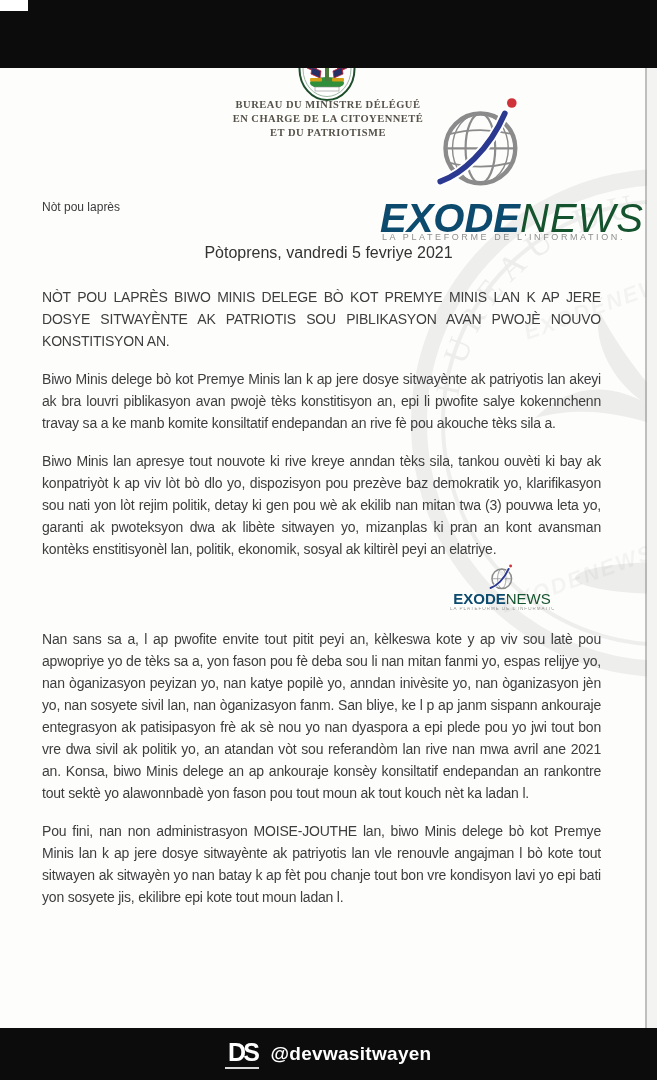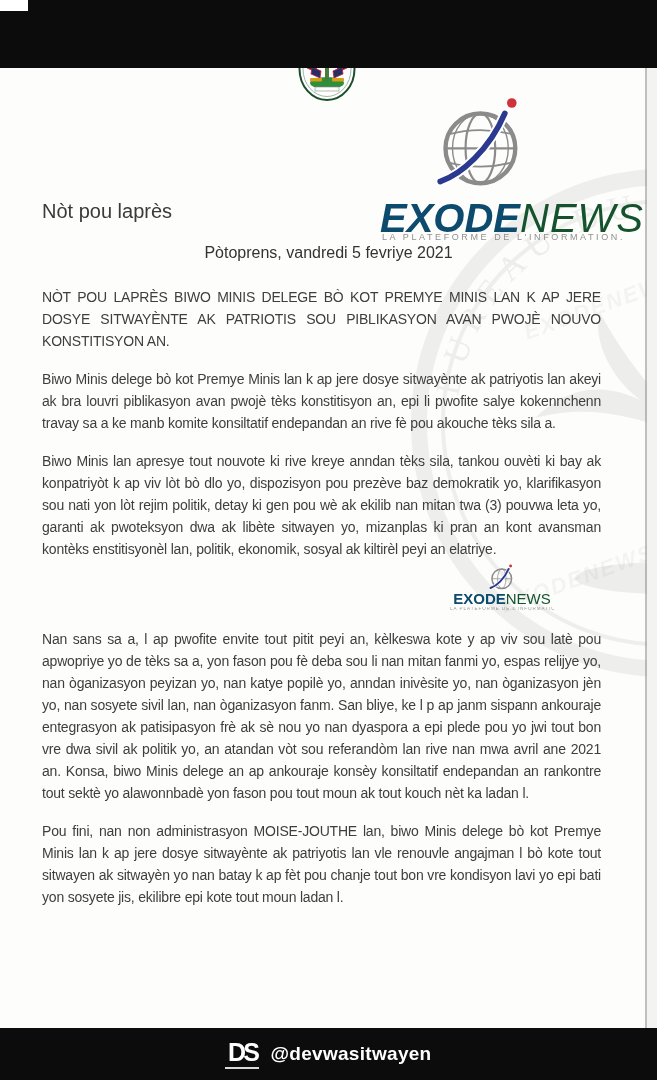--- a/index.html
+++ b/index.html
@@ -27,21 +27,21 @@
             letter-spacing:.5px;color:#56524a;font-weight:600;}
   
   .exode{position:absolute;left:380px;top:18px;width:268px;height:152px;}
   .exode .globe{position:absolute;left:55px;top:10px;width:96px;height:96px;}
   .wordmark{position:absolute;left:0;top:112px;white-space:nowrap;font-style:italic;line-height:1;}
   .wm-exode{font-weight:900;font-size:40px;color:#0c4a6e;letter-spacing:0;}
   .wm-news{font-weight:400;font-size:40px;color:#14532d;letter-spacing:1px;}
   .exode .tagline{position:absolute;left:2px;top:146px;font-size:9px;letter-spacing:2.6px;
                   color:#8f8f8f;white-space:nowrap;}
   
-  .note-label{position:absolute;left:42px;top:132px;font-size:20px;color:#3a3a3a;}
+  .note-label{position:absolute;left:42px;top:132px;font-size:12px;color:#3a3a3a;}
   .dateline{position:absolute;left:0;top:176px;width:657px;text-align:center;font-size:16px;color:#333;}
   .doc-column{position:absolute;left:42px;top:218px;width:575px;color:#3e3e3e;
               font-size:14px;line-height:22px;letter-spacing:-0.2px;text-align:justify;}
   .doc-column p{margin:16px 16px 0 0;}
   .doc-column p:first-child{margin-top:0;}
   .exode-small{margin:4px 0 2px 408px;width:104px;text-align:center;line-height:1;}
   .exode-small .globe-s{width:27px;height:27px;display:block;margin:0 auto;}
   .exode-small .wm-exode{font-size:15px;}
   .exode-small .wm-news{font-size:15px;letter-spacing:0;}
   .exode-small .tagline-s{display:block;font-size:4.5px;letter-spacing:1px;color:#9a9a9a;
@@ -106,20 +106,25 @@
         <path d="M44 30 l-9 4 l1 7 l9 -4 z"></path>
       </g>
       <g fill="#d4a017">
         <rect x="12" y="41" width="12" height="3.5" rx="1"></rect>
         <rect x="34" y="41" width="12" height="3.5" rx="1"></rect>
       </g>
       <circle cx="29" cy="27" r="3" fill="#c8202f"></circle>
       <rect x="17" y="50" width="24" height="4" fill="#fff" stroke="#8a8a8a" stroke-width="0.6"></rect>
     </svg>
 
+    <div class="ministry">
+      <div>BUREAU DU MINISTRE DÉLÉGUÉ</div>
+      <div>EN CHARGE DE LA CITOYENNETÉ</div>
+      <div>ET DU PATRIOTISME</div>
+    </div>
 
     <div class="exode">
       <svg class="globe" viewBox="0 0 110 110">
         <circle cx="52" cy="60" r="40" fill="none" stroke="#8b8b8b" stroke-width="5"></circle>
         <ellipse cx="52" cy="60" rx="17" ry="40" fill="none" stroke="#8b8b8b" stroke-width="2.5"></ellipse>
         <ellipse cx="52" cy="60" rx="32" ry="40" fill="none" stroke="#8b8b8b" stroke-width="1.6"></ellipse>
         <line x1="12" y1="60" x2="92" y2="60" stroke="#8b8b8b" stroke-width="2.5"></line>
         <path d="M15 44 Q52 34 89 44" fill="none" stroke="#8b8b8b" stroke-width="2"></path>
         <path d="M15 76 Q52 86 89 76" fill="none" stroke="#8b8b8b" stroke-width="2"></path>
         <path d="M6 98 C30 90 62 62 80 20" fill="none" stroke="#ffffff" stroke-width="11" stroke-linecap="round"></path>

